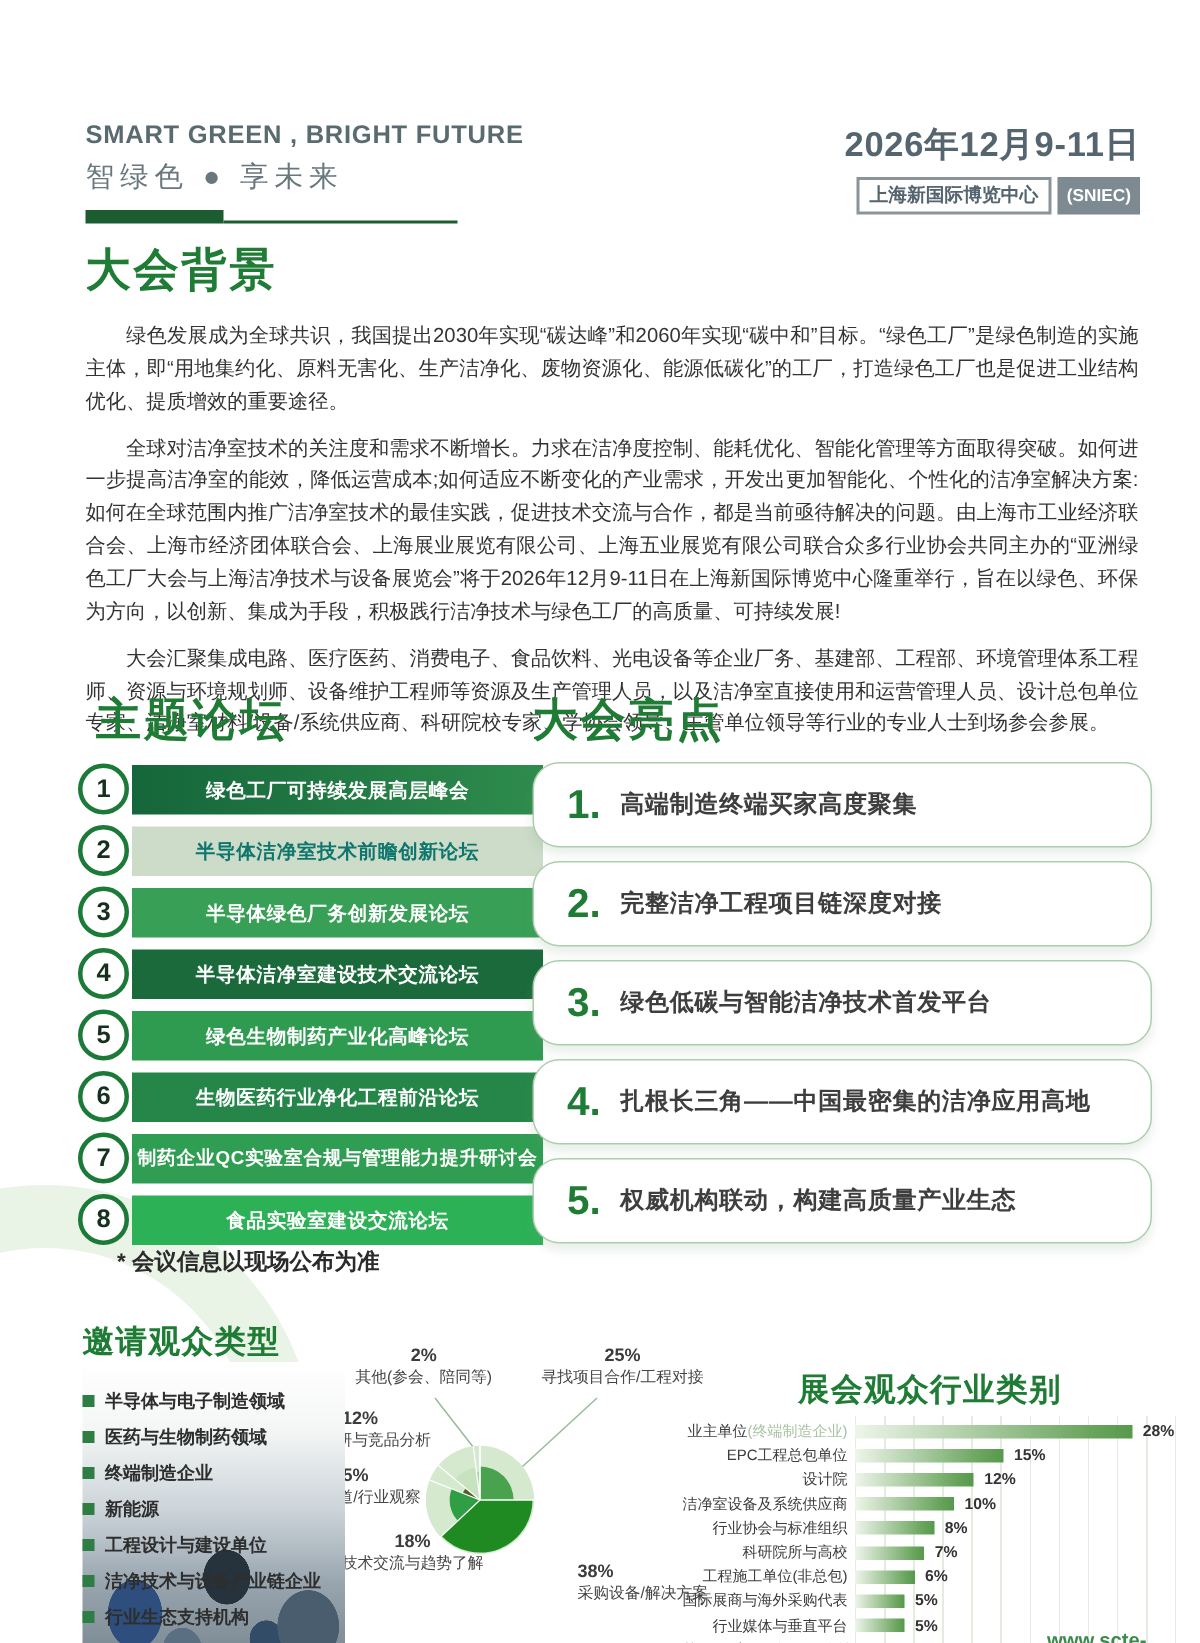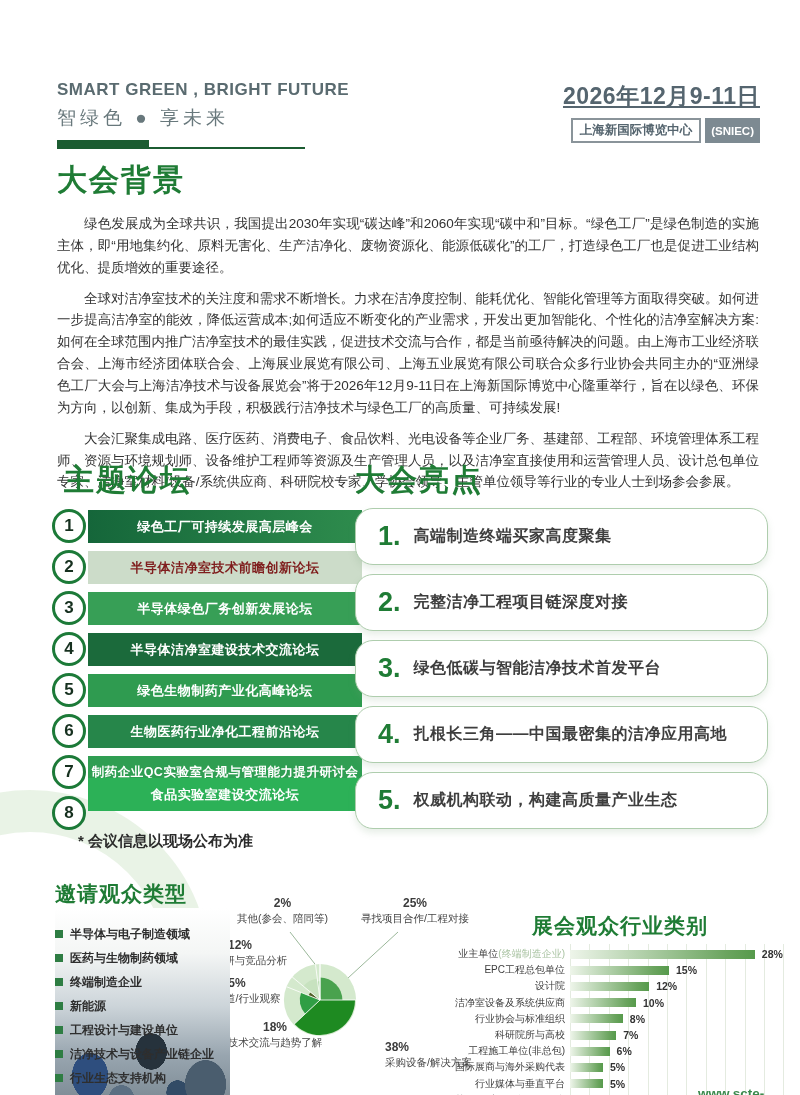--- a/index.html
+++ b/index.html
@@ -11,21 +11,21 @@
     border-radius:50%; border:42px solid rgba(203,227,196,.42); z-index:0; }
 
   
   .hdr-left { position:absolute; left:57px; top:52px; }
   .tag-en { font-size:17px; font-weight:bold; color:#5a6b70; letter-spacing:.5px; }
   .tag-cn { font-size:19px; color:#68787c; letter-spacing:4px; margin-top:5px; }
   .tag-line { position:relative; margin-top:9px; width:248px; height:9px; }
   .tag-line .thick { position:absolute; left:0; bottom:0; width:92px; height:9px; background:#1b5c31; }
   .tag-line .thin  { position:absolute; left:92px; bottom:0; width:156px; height:2.5px; background:#1b5c31; }
   .hdr-right { position:absolute; right:40px; top:53px; text-align:right; }
-  .hdr-date { font-size:23px; font-weight:bold; color:#55656f; letter-spacing:.5px;text-decoration:underline; }
+  .hdr-date { font-size:23px; font-weight:bold; color:#55656f; letter-spacing:.5px; }
   .hdr-venue-row { margin-top:6px; display:flex; justify-content:flex-end; gap:4px; }
   .venue-box { border:2px solid #8a949a; color:#55656f; font-size:12.5px; font-weight:bold;
     padding:2px 7px; background:#fff; }
   .venue-code { background:#7d8a92; color:#fff; font-size:11.5px; font-weight:bold;
     padding:4px 6px; display:flex; align-items:center; }
 
   
   .bg-sec { position:absolute; left:57px; top:132px; width:702px; z-index:1; }
   .sec-title { font-size:30px; font-weight:800; color:#1f7c35; letter-spacing:2px; }
   .bg-sec p { margin-top:12px; font-size:13.5px; line-height:1.62; color:#333;
@@ -35,21 +35,21 @@
   
   .forums { position:absolute; left:52px; top:432px; width:312px; z-index:1; }
   .forums .sec-title { margin-left:12px; }
   .fbar { position:absolute; left:36px; width:274px; height:33px; display:flex;
     align-items:center; justify-content:center; font-size:13px; font-weight:bold;
     color:#fff; letter-spacing:.5px; white-space:nowrap; }
   .fnum { position:absolute; left:0; width:34px; height:34px; border-radius:50%;
     background:#fff; border:3px solid #1c7a38; color:#16301f; font-size:17px; font-weight:bold;
     display:flex; align-items:center; justify-content:center; z-index:2; }
   .f1 { background:linear-gradient(90deg,#15663a,#2e8c4d); }
-  .f2 { background:#ccdcc9; color:#7f1d1d; }
+  .f2 { background:#ccdcc9; color:#0f766e; }
   .f3 { background:#379f56; }
   .f4 { background:#1b6a3b; }
   .f5 { background:#2f9b50; }
   .f6 { background:#26864a; }
   .f7 { background:#2f9e52; font-size:12.5px; }
   .f8 { background:#2cb157; }
   .footnote { position:absolute; left:26px; top:372px; font-size:15px; font-weight:bold; color:#2b2b2b; }
 
   
   .highlights { position:absolute; left:355px; top:432px; width:415px; z-index:1; }
@@ -135,21 +135,21 @@
     <div class="fbar f3" style="top:132px">半导体绿色厂务创新发展论坛</div>
     <div class="fnum" style="top:172px">4</div>
     <div class="fbar f4" style="top:173px">半导体洁净室建设技术交流论坛</div>
     <div class="fnum" style="top:213px">5</div>
     <div class="fbar f5" style="top:214px">绿色生物制药产业化高峰论坛</div>
     <div class="fnum" style="top:254px">6</div>
     <div class="fbar f6" style="top:255px">生物医药行业净化工程前沿论坛</div>
     <div class="fnum" style="top:295px">7</div>
     <div class="fbar f7" style="top:296px">制药企业QC实验室合规与管理能力提升研讨会</div>
     <div class="fnum" style="top:336px">8</div>
-    <div class="fbar f8" style="top:318px">食品实验室建设交流论坛</div>
+    <div class="fbar f8" style="top:337px">食品实验室建设交流论坛</div>
     <div class="footnote">* 会议信息以现场公布为准</div>
   </div>
 
   <div class="highlights">
     <div class="sec-title">大会亮点</div>
     <div class="hcard" style="top:48px">
       <span class="hnum">1.</span>
       <span class="htext">高端制造终端买家高度聚集</span>
     </div>
     <div class="hcard" style="top:114px">

